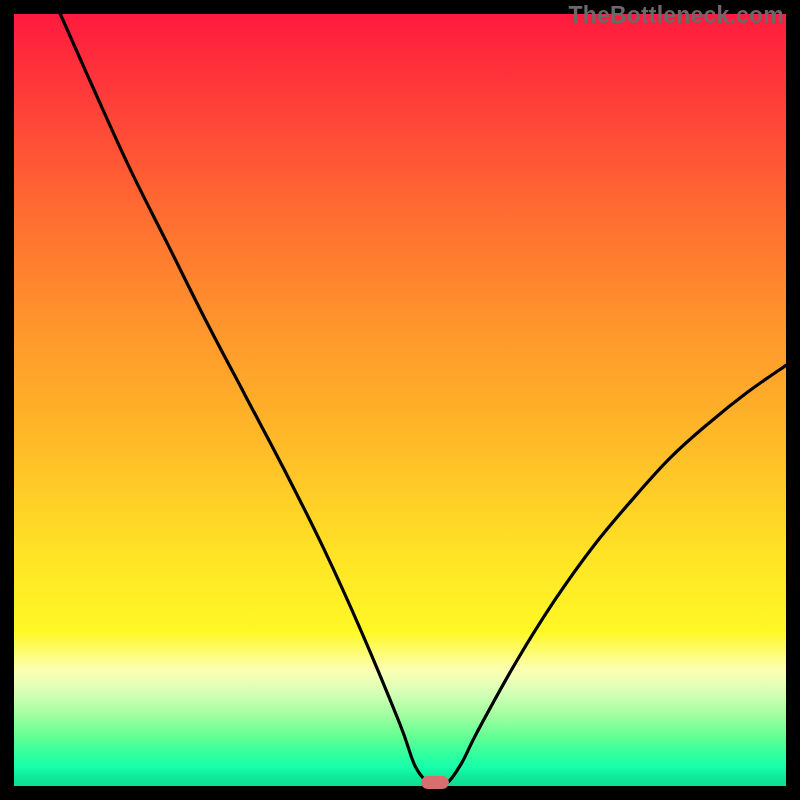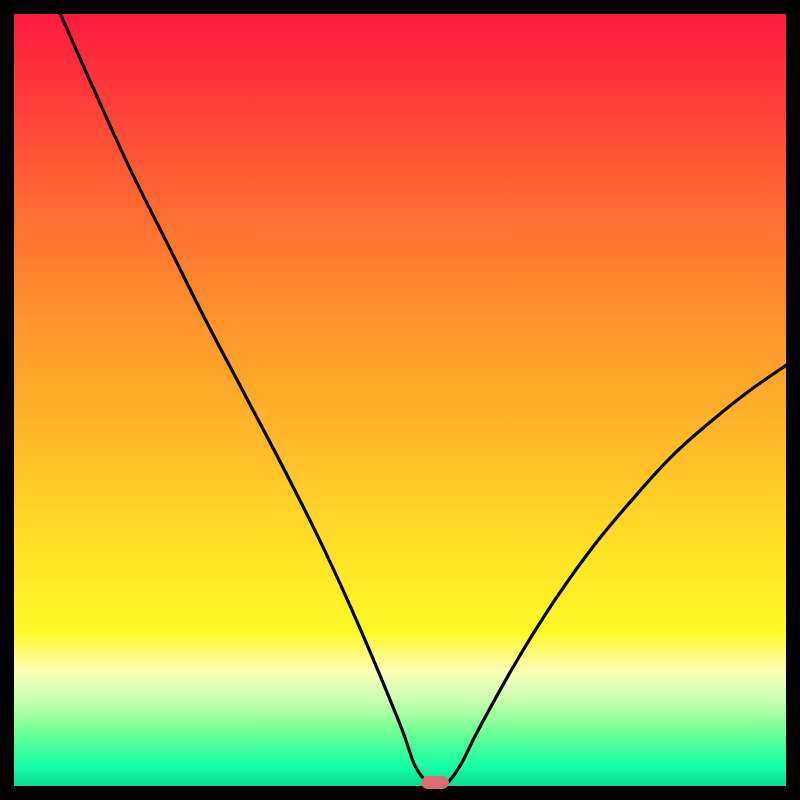--- a/index.html
+++ b/index.html
@@ -72,13 +72,14 @@
 
 <div class="chart-wrapper">
   <div class="plot-area"></div>
 
   <svg class="curve" viewBox="0 0 772 772" preserveAspectRatio="none">
     <path id="curve-path" fill="none" stroke="#000000" stroke-width="3.2" stroke-linecap="round" stroke-linejoin="round" d="M 46.32 0.00 C 51.88 12.51, 64.69 41.69, 77.20 69.48 C 89.71 97.27, 101.90 125.22, 115.80 154.40 C 129.70 183.58, 140.50 203.81, 154.40 231.60 C 168.30 259.39, 179.10 281.70, 193.00 308.80 C 206.90 335.90, 217.70 355.74, 231.60 382.14 C 245.50 408.54, 256.30 428.38, 270.20 455.48 C 284.10 482.58, 294.90 503.50, 308.80 532.68 C 322.70 561.86, 333.50 585.64, 347.40 617.60 C 361.30 649.56, 376.27 685.92, 386.00 710.24 C 395.73 734.56, 395.88 742.00, 401.44 752.70 C 407.00 763.40, 411.32 766.63, 416.88 769.68 C 422.44 772.74, 426.76 773.44, 432.32 769.68 C 437.88 765.93, 442.20 758.15, 447.76 748.84 C 453.32 739.53, 453.47 736.02, 463.20 717.96 C 472.93 699.90, 487.90 672.10, 501.80 648.48 C 515.70 624.86, 526.50 607.56, 540.40 586.72 C 554.30 565.88, 565.10 550.74, 579.00 532.68 C 592.90 514.62, 603.70 502.34, 617.60 486.36 C 631.50 470.38, 642.30 457.80, 656.20 443.90 C 670.10 430.00, 680.90 420.97, 694.80 409.16 C 708.70 397.35, 719.50 388.70, 733.40 378.28 C 747.30 367.86, 765.05 356.12, 772.00 351.26"></path>
   </svg>
 
   <div id="marker" class="marker" style="left: 420.74px; top: 775.64px; background: rgb(216, 110, 110);"></div>
 
+  <div class="watermark">TheBottleneck.com</div>
 </div>
 
 </body></html>

